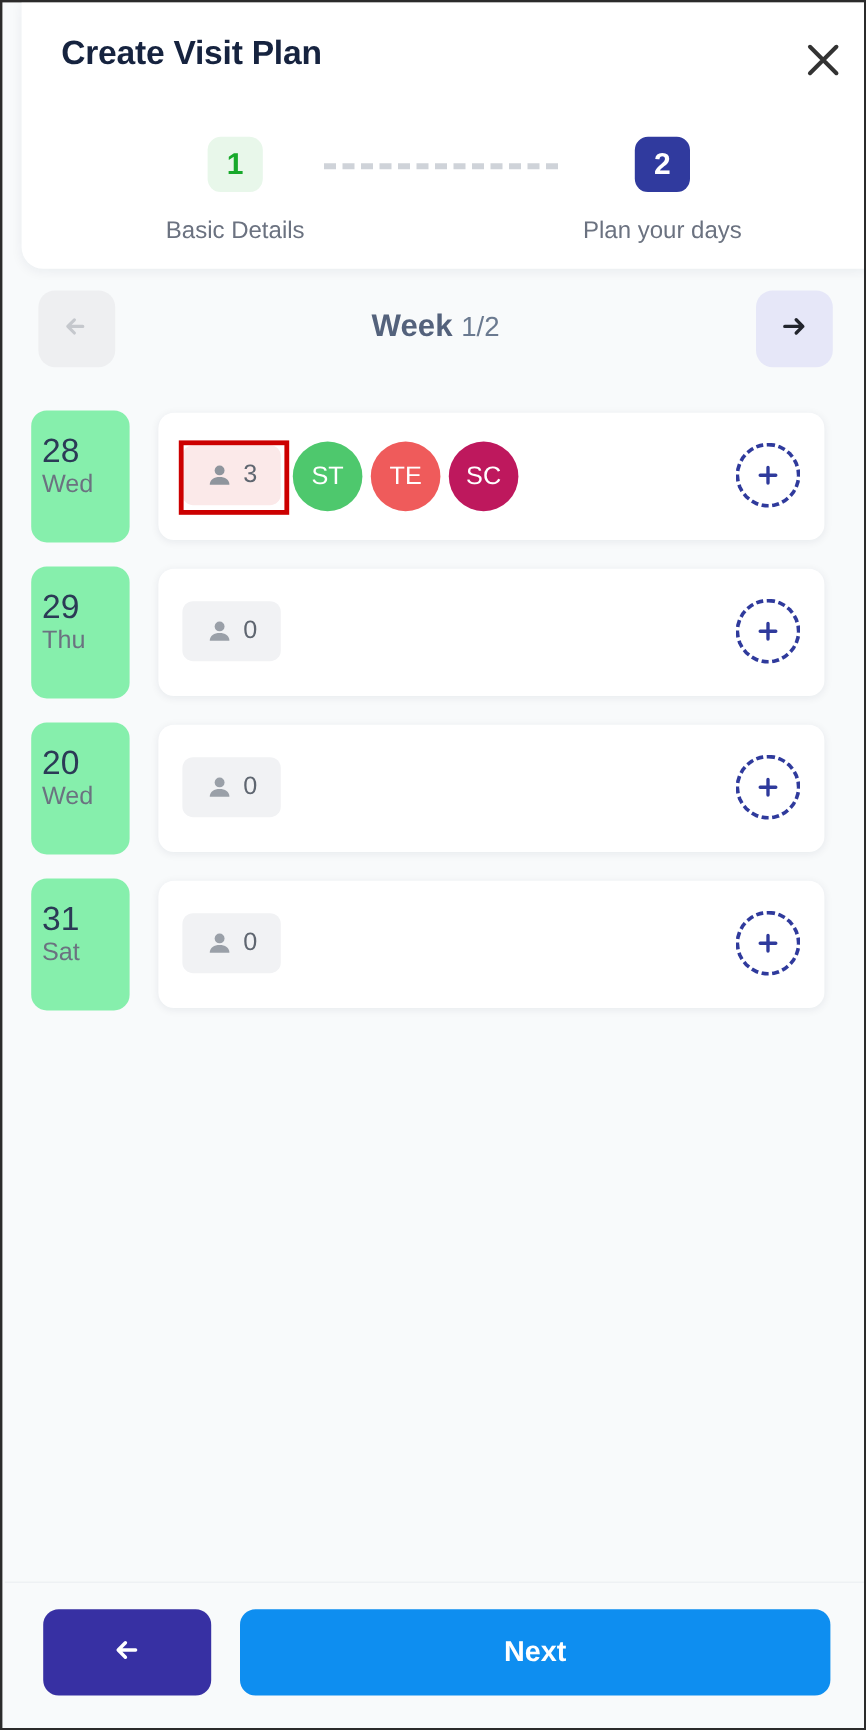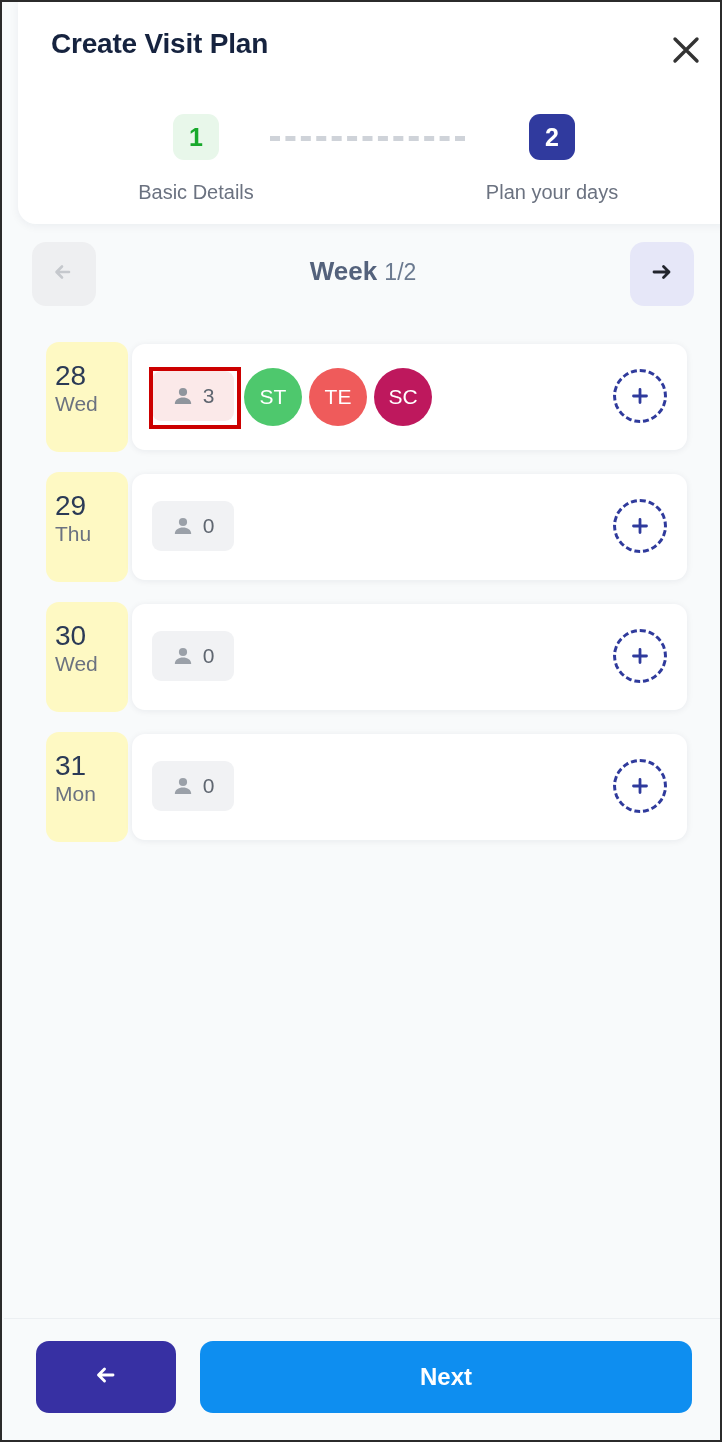--- a/index.html
+++ b/index.html
@@ -159,25 +159,25 @@
     top: 340px;
     width: 722px;
   }
   .day-row {
     position: relative;
     height: 110px;
     margin-bottom: 20px;
   }
   .date-cell {
     position: absolute;
-    left: 44px;
+    left: 24px;
     top: 0;
     width: 82px;
     height: 110px;
-    background: #fef9c3;
+    background: #86efac;
     border-radius: 13px;
     box-sizing: border-box;
     padding-left: 9px;
     padding-top: 19px;
   }
   .date-num {
     font-size: 28px;
     font-weight: normal;
     color: #2b3a56;
     line-height: 1.05;
@@ -419,21 +419,21 @@
             <svg width="24" height="24" viewBox="0 0 24 24" aria-hidden="true">
               <path d="M12 5.5 V18.5 M5.5 12 H18.5" stroke="#2f3a9c" stroke-width="2.8" stroke-linecap="round"></path>
             </svg>
           </span>
         </div>
       </div>
     </div>
 
     <div class="day-row">
       <div class="date-cell">
-        <div class="date-num">30</div>
+        <div class="date-num">20</div>
         <div class="date-dow">Wed</div>
       </div>
       <div class="row-card">
         <div class="count-chip zero">
           <span class="person-icon">
             <svg width="22" height="22" viewBox="0 0 22 22" aria-hidden="true">
               <circle cx="11" cy="7" r="4.1" fill="#9aa0a8"></circle>
               <path d="M2.8 19c0-4.3 3.7-6.5 8.2-6.5S19.2 14.7 19.2 19z" fill="#9aa0a8"></path>
             </svg>
           </span>
@@ -445,21 +445,21 @@
               <path d="M12 5.5 V18.5 M5.5 12 H18.5" stroke="#2f3a9c" stroke-width="2.8" stroke-linecap="round"></path>
             </svg>
           </span>
         </div>
       </div>
     </div>
 
     <div class="day-row">
       <div class="date-cell">
         <div class="date-num">31</div>
-        <div class="date-dow">Mon</div>
+        <div class="date-dow">Sat</div>
       </div>
       <div class="row-card">
         <div class="count-chip zero">
           <span class="person-icon">
             <svg width="22" height="22" viewBox="0 0 22 22" aria-hidden="true">
               <circle cx="11" cy="7" r="4.1" fill="#9aa0a8"></circle>
               <path d="M2.8 19c0-4.3 3.7-6.5 8.2-6.5S19.2 14.7 19.2 19z" fill="#9aa0a8"></path>
             </svg>
           </span>
           <span class="chip-num">0</span>

